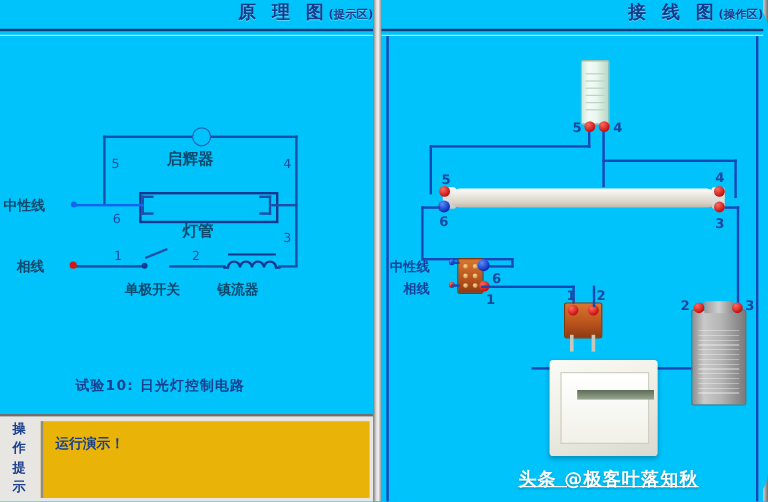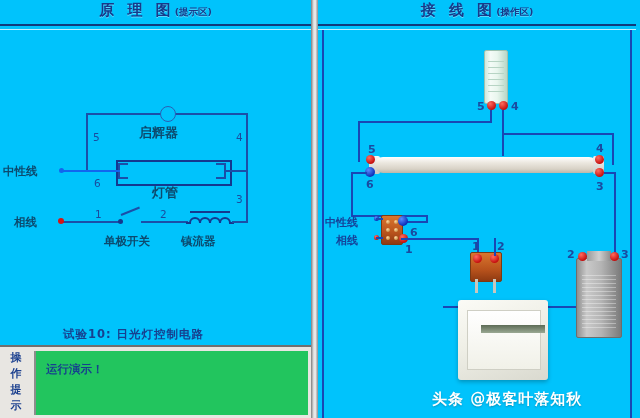--- a/index.html
+++ b/index.html
@@ -6,32 +6,32 @@
   body{
     width:640px;height:418px;overflow:hidden;
     background:#00c3fc;
     font-family:"DejaVu Sans","Liberation Sans",sans-serif;
   }
   #app{position:relative;width:640px;height:418px;background:#00c3fc;}
 
   
   .panel{position:absolute;background:#00c3fc;}
   #left-panel{left:0;top:0;width:312px;height:418px;}
-  #right-panel{left:318px;top:0;width:322px;height:418px;}
+  #right-panel{left:318px;top:0;width:322px;height:418px;border-radius:24px;}
 
   .divider{position:absolute;background:#c9c9c9;}
   #vert-divider{left:311px;top:0;width:7px;height:418px;
       background:linear-gradient(90deg,#7d7d7d 0%,#d8d8d8 35%,#f2f2f2 60%,#8a8a8a 100%);}
   #right-edge{left:636px;top:0;width:4px;height:418px;
       background:linear-gradient(90deg,#d0d0d0,#6f6f6f);}
 
   
   .title-bar{position:absolute;top:0;height:25px;}
   .title-txt{
-    position:absolute;left:0;right:0;top:1px;text-align:center;
+    position:absolute;left:0;right:0;top:1px;text-align:right;
     color:#163a8a;font-weight:bold;font-size:15px;letter-spacing:4px;
     text-shadow:0 1px 0 rgba(255,255,255,.35);
   }
   .title-sub{font-size:9.5px;letter-spacing:0;font-weight:bold;}
   .title-rule{position:absolute;height:2px;background:#123a7a;}
   .title-rule2{position:absolute;height:1px;background:#bfeeff;}
 
   
   .wire{position:absolute;background:#1b4fa8;}
   .wire.blue{background:#1166ee;}
@@ -47,21 +47,21 @@
   .starter-circle{position:absolute;width:14px;height:14px;border-radius:50%;
       border:1.5px solid #2a5fb5;background:#00c3fc;}
 
   .caption{position:absolute;color:#17408f;font-size:11.5px;font-weight:bold;letter-spacing:1px;}
 
   
   #hint-wrap{position:absolute;left:0;top:345px;width:311px;height:73px;
      background:#e8e6e2;border-top:2px solid #6f6f6f;}
   #hint-label{position:absolute;left:3px;top:3px;width:26px;height:66px;
      color:#1a3f8e;font-size:11px;font-weight:bold;line-height:16px;text-align:center;}
-  #hint-body{position:absolute;left:34px;top:4px;width:272px;height:64px;background:#22c55e;
+  #hint-body{position:absolute;left:34px;top:4px;width:272px;height:64px;background:#eab308;
      border-left:2px solid #8d8d8d;}
   .hint-line{position:absolute;left:10px;color:#16408e;font-size:11.5px;font-weight:bold;}
 
   
   .rwire{position:absolute;background:#1947b4;}
   .rlbl{position:absolute;color:#14439a;font-size:11px;font-weight:bold;white-space:nowrap;}
   .rnum{position:absolute;color:#1a4aa0;font-size:11px;font-weight:bold;}
   .dot-red{position:absolute;width:9px;height:9px;border-radius:50%;
      background:radial-gradient(circle at 35% 30%,#ff6b5e,#c51010 70%);}
   .dot-blue{position:absolute;width:10px;height:10px;border-radius:50%;
@@ -97,21 +97,21 @@
 
   #ballast{position:absolute;left:576px;top:258px;width:44px;height:78px;border-radius:2px;
      background:linear-gradient(90deg,#8f8f8f 0%,#c9c9c9 22%,#b4b4b4 55%,#7a7a7a 100%);
      border:1px solid #6d6d6d;}
   #ballast .neck{position:absolute;left:10px;top:-8px;width:24px;height:10px;
      background:linear-gradient(90deg,#9b9b9b,#cfcfcf,#8b8b8b);}
   #ballast .lbl-area{position:absolute;left:5px;top:16px;right:5px;bottom:8px;
      background:repeating-linear-gradient(180deg,rgba(255,255,255,.35) 0 1px,transparent 1px 4px);}
 
   #watermark{position:absolute;left:432px;top:390px;color:#ffffff;font-size:15px;
-     font-weight:bold;letter-spacing:1px;text-shadow:0 1px 2px rgba(0,0,0,.25);}
+     font-weight:bold;letter-spacing:1px;text-shadow:0 1px 2px rgba(0,0,0,.25);text-decoration:underline;}
 </style>
 </head>
 <body>
 
 <div id="app">
 
   <div class="panel" id="left-panel">
 
     <div class="title-bar" style="left:0;width:311px;">
       <div class="title-txt">
@@ -158,21 +158,21 @@
     <div class="lbl small" style="left:160px;top:208px;">2</div>
     <div class="lbl" style="left:104px;top:234px;">单极开关</div>
 
     <svg class="coil" style="left:186px;top:211px;width:48px;height:14px;" width="48" height="14" viewBox="0 0 48 14">
       <path d="M0 12 H4 A5 5 0 0 1 14 12 A5 5 0 0 1 24 12 A5 5 0 0 1 34 12 A5 5 0 0 1 44 12 H48" fill="none" stroke="#14388f" stroke-width="2"></path>
       <line x1="4" y1="1" x2="44" y2="1" stroke="#14388f" stroke-width="2"></line>
     </svg>
     <div class="wire" style="left:232px;top:221px;width:16px;height:2px;"></div>
     <div class="lbl" style="left:181px;top:234px;">镇流器</div>
 
-    <div class="caption" style="left:63px;top:314px;margin-top:13px;">试验10:  日光灯控制电路</div>
+    <div class="caption" style="left:63px;top:314px;">试验10:  日光灯控制电路</div>
 
     <div id="hint-wrap">
       <div id="hint-label">操<br>作<br>提<br>示</div>
       <div id="hint-body">
         <div class="hint-line" style="top:11px;">运行演示！</div>
       </div>
     </div>
   </div>
 
   <div class="divider" id="vert-divider"></div>

